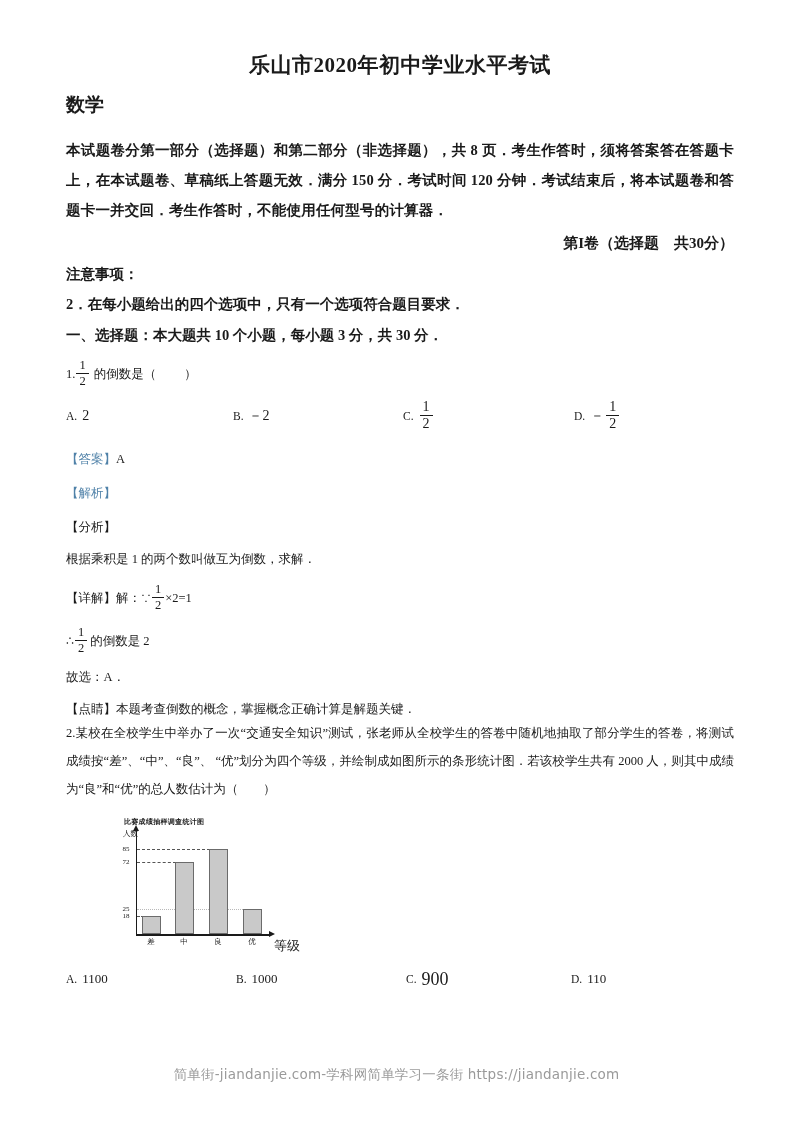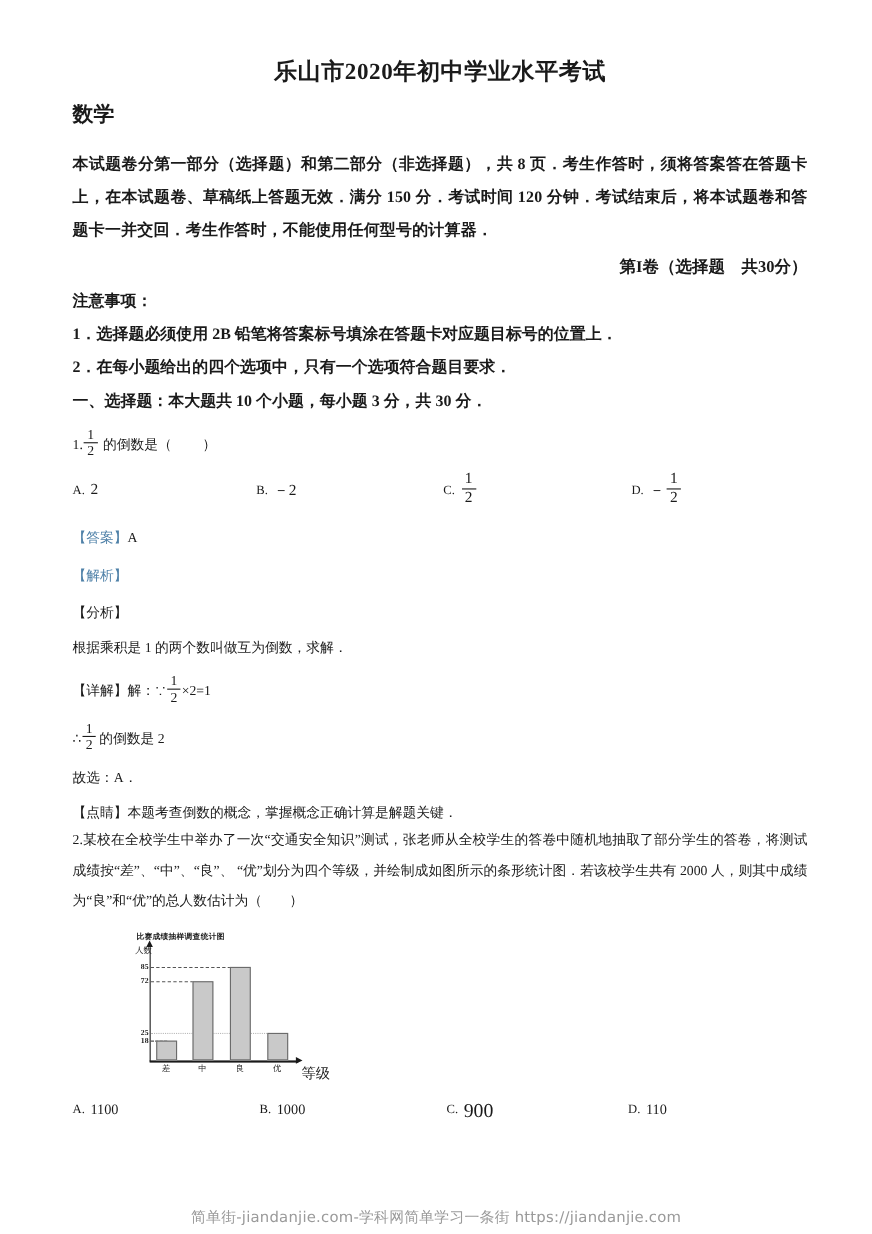--- a/index.html
+++ b/index.html
@@ -241,24 +241,24 @@
   }
   .bar {
     position: absolute;
     background: #c9c9c9;
     border: 1px solid #6b6b6b;
     box-sizing: border-box;
   }
   .ytick {
     position: absolute;
     font-size: 7px;
-    text-align: right;
+    text-align: center;
     width: 18px;
     right: auto;
-    font-weight: bold;
+    font-weight: normal;
   }
   .gridline {
     position: absolute;
     height: 0;
     border-top: 1px dashed #555;
   }
   .gridline.light {
     border-top: 1px dotted #b9b9b9;
   }
   .xlabel {
@@ -273,38 +273,36 @@
   .footer {
     position: absolute;
     left: 0;
     top: 1066px;
     width: 793px;
     text-align: center;
     font-size: 13.5px;
     color: #9a9a9a;
     font-family: "DejaVu Sans", "Liberation Sans", sans-serif;
     letter-spacing: 0.2px;
-    margin-top: 32px;
   }
 </style>
 </head>
 <body>
 
 <div class="page">
   <div class="content">
 
     <h1 class="doc-title">乐山市2020年初中学业水平考试</h1>
     <h2 class="doc-subject">数学</h2>
 
     <p class="intro">本试题卷分第一部分（选择题）和第二部分（非选择题），共 8 页．考生作答时，须将答案答在答题卡上，在本试题卷、草稿纸上答题无效．满分 150 分．考试时间 120 分钟．考试结束后，将本试题卷和答题卡一并交回．考生作答时，不能使用任何型号的计算器．</p>
 
     <p class="center-line">第I卷（选择题　共30分）</p>
 
     <p class="notice-head">注意事项：</p>
-    <p class="notice-item">1．选择题必须使用 2B 铅笔将答案标号填涂在答题卡对应题目标号的位置上．</p>
     <p class="notice-item">2．在每小题给出的四个选项中，只有一个选项符合题目要求．</p>
 
     <p class="section-head">一、选择题：本大题共 10 个小题，每小题 3 分，共 30 分．</p>
 
     <div class="q-stem">
       <span>1.</span>
       <span class="frac">
         <span class="num">1</span>
         <span class="den">2</span>
       </span>

